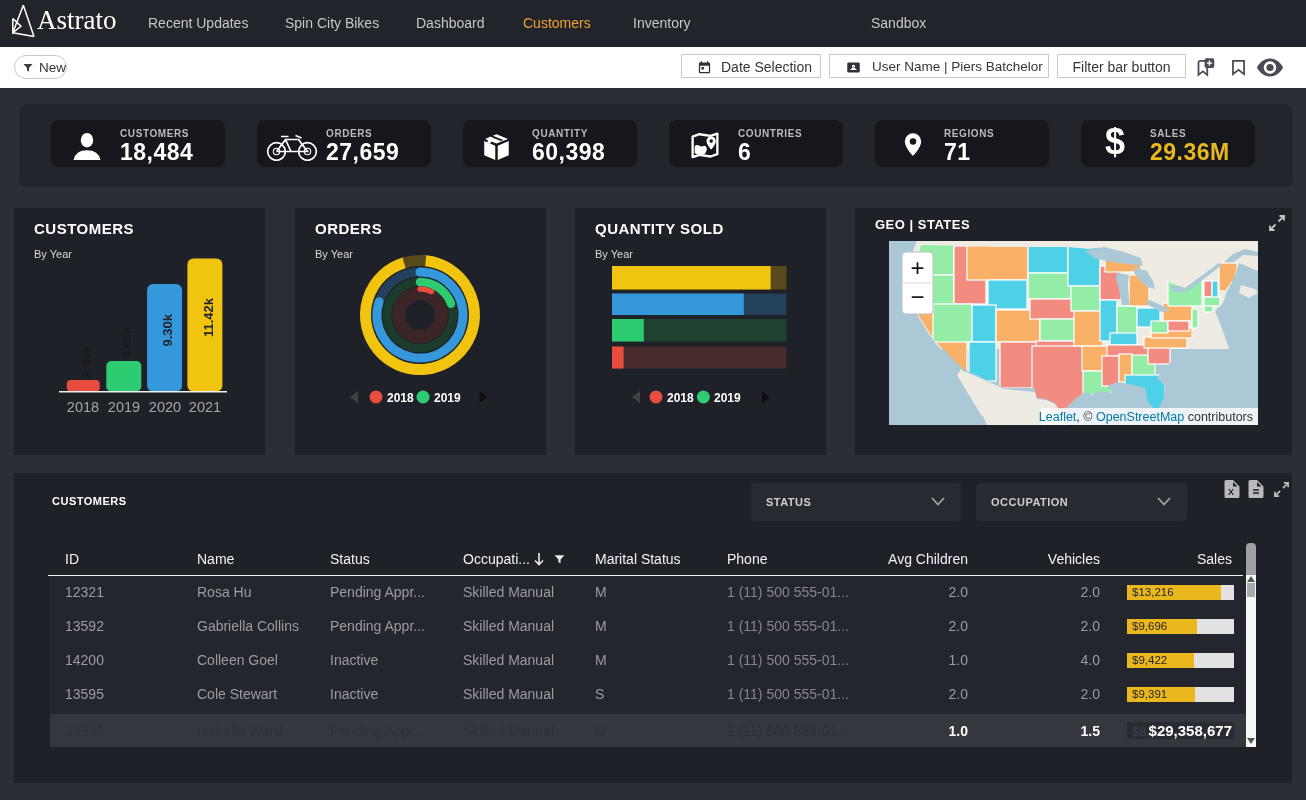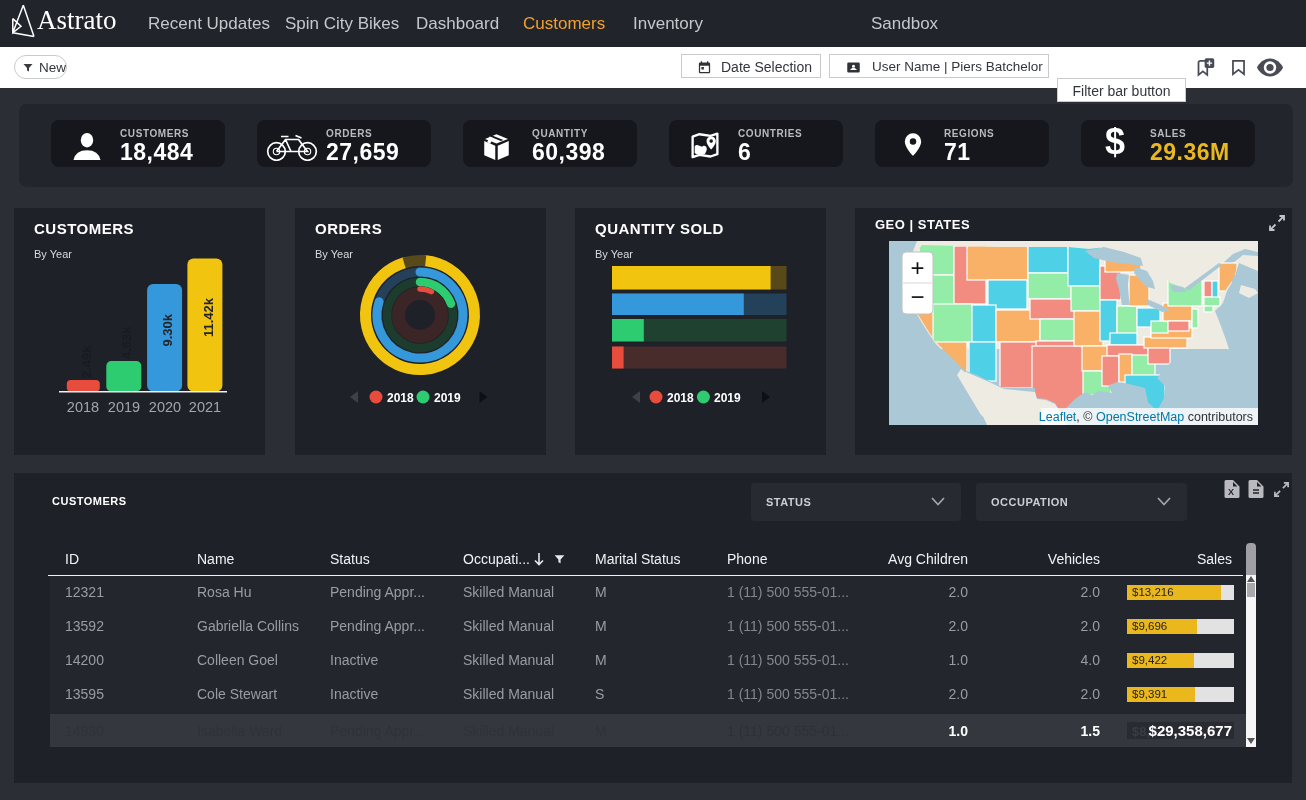--- a/index.html
+++ b/index.html
@@ -1,21 +1,21 @@
 <!DOCTYPE html>
 <html><head>
 <meta charset="utf-8">
 <style>
 * { margin:0; padding:0; box-sizing:border-box; }
 html,body { width:1306px; height:800px; overflow:hidden; background:#2c2e36; font-family:"Liberation Sans", sans-serif; }
 .abs { position:absolute; }
 
 #nav { position:absolute; left:0; top:0; width:1306px; height:47px; background:#21242b; }
 #logoword { position:absolute; left:37px; top:5px; color:#fff; font-family:"Liberation Serif", serif; font-size:27px; }
-.navitem { position:absolute; top:0; height:47px; line-height:47px; color:#c6c7cb; font-size:17px; }
+.navitem { position:absolute; top:0; height:47px; line-height:47px; color:#c6c7cb; font-size:14px; }
 
 #fbar { position:absolute; left:0; top:47px; width:1306px; height:41px; background:#ffffff; }
 .pillbtn { position:absolute; top:7px; white-space:nowrap; height:24px; background:#fff; border:1px solid #c9cacd; border-radius:0; color:#33363d; font-size:14px; line-height:24px; }
 
 #kstrip { position:absolute; left:19px; top:104px; width:1274px; height:83px; background:#23252d; border-radius:8px; }
 .kcard { position:absolute; top:120px; width:174px; height:47px; background:#15171d; border-radius:8px; }
 .klabel { position:absolute; left:69px; top:8px; font-size:10px; font-weight:bold; color:#b9bac0; letter-spacing:0.6px; }
 .kval { position:absolute; left:69px; top:19px; font-size:23px; font-weight:bold; color:#fff; letter-spacing:0.5px; }
 
 .card { position:absolute; background:#1f2129; }
@@ -57,21 +57,21 @@
   <div class="pillbtn" style="left:681px;width:140px;padding-left:39px;">Date Selection
     <svg class="abs" style="left:15px;top:5px" width="15" height="15" viewBox="0 0 24 24">
         <path fill="#2f3237" d="M19 4h-1V2h-2v2H8V2H6v2H5a2 2 0 0 0-2 2v13a2 2 0 0 0 2 2h14a2 2 0 0 0 2-2V6a2 2 0 0 0-2-2zm0 15H5V9h14zM7 11h4v4H7z"></path>
       </svg>
   </div>
   <div class="pillbtn" style="left:829px;width:220px;padding-left:42px;font-size:13.5px;">User Name | Piers Batchelor
     <svg class="abs" style="left:16px;top:5px" width="15" height="15" viewBox="0 0 24 24">
         <path fill="#2f3237" d="M20 4H4a2 2 0 0 0-2 2v12a2 2 0 0 0 2 2h16a2 2 0 0 0 2-2V6a2 2 0 0 0-2-2zm-8 3.5A2.5 2.5 0 1 1 9.5 10 2.5 2.5 0 0 1 12 7.5zM17 16H7v-.75C7 13.58 10.33 12.75 12 12.75s5 .83 5 2.5z"></path>
       </svg>
   </div>
-  <div class="pillbtn" style="left:1057px;width:129px;text-align:center;margin-top:24px;">Filter bar button</div>
+  <div class="pillbtn" style="left:1057px;width:129px;text-align:center;">Filter bar button</div>
   <svg class="abs" style="left:1195px;top:10px" width="21" height="21" viewBox="0 0 24 24">
       <path fill="none" stroke="#4a4c55" stroke-width="2" d="M6 4.5 h8 v16 l-5-4 -5 4 v-14 a2 2 0 0 1 2-2z"></path>
       <rect x="11" y="1.5" width="11" height="11" rx="2" fill="#4a4c55"></rect>
       <path d="M16.5 4v6M13.5 7h6" stroke="#fff" stroke-width="1.6"></path>
     </svg>
   <svg class="abs" style="left:1229px;top:10px" width="19" height="21" viewBox="0 0 24 24">
       <path fill="none" stroke="#4a4c55" stroke-width="2.2" d="M5 3.5 h14 v17 l-7-5.5 -7 5.5 z"></path>
     </svg>
   <svg class="abs" style="left:1257px;top:11px" width="26" height="19" viewBox="0 0 26 18">
       <path fill="#4a4c55" d="M13 0C7 0 2 4.5 0 9c2 4.5 7 9 13 9s11-4.5 13-9c-2-4.5-7-9-13-9z"></path>

